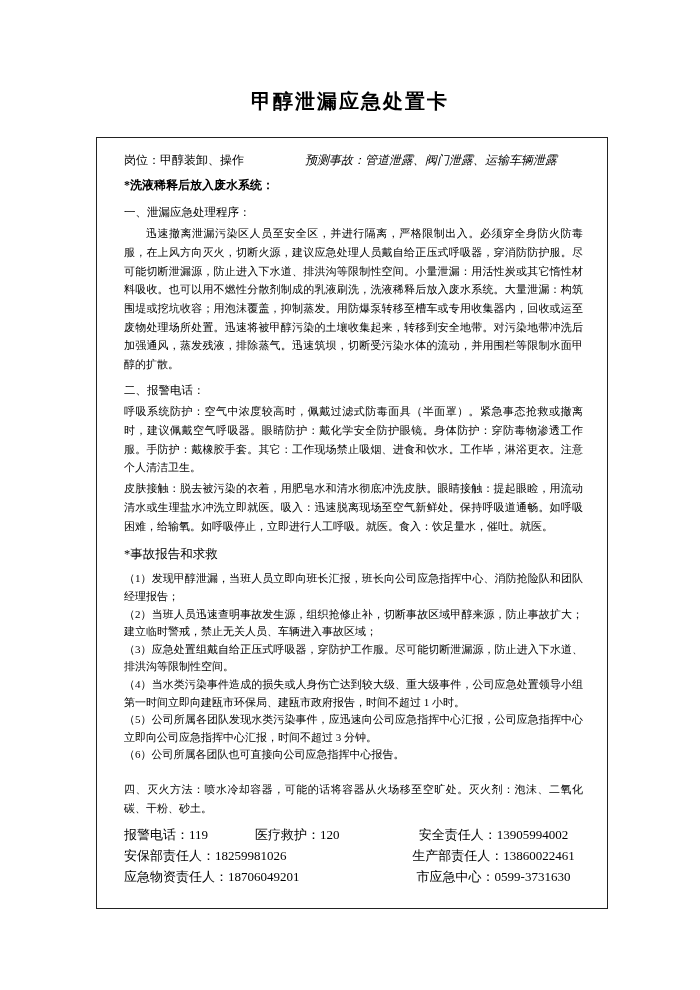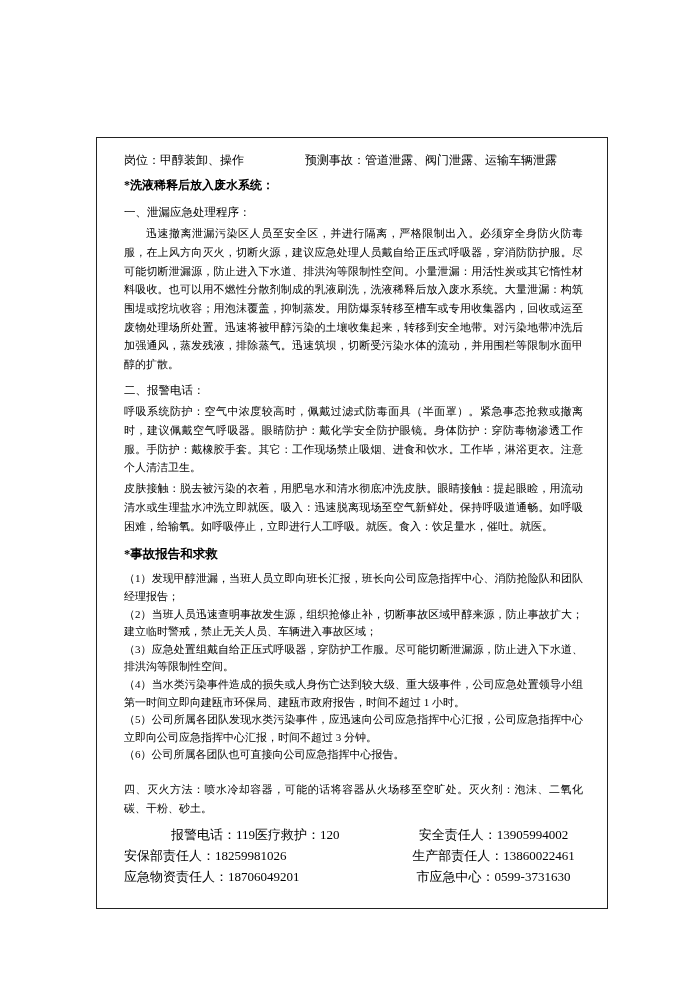--- a/index.html
+++ b/index.html
@@ -41,65 +41,66 @@
     font-size: 11px;
     line-height: 1.7;
   }
   .header-row {
     display: flex;
     font-size: 12px;
     line-height: 1.7;
     margin: 2px 0 4px 0;
   }
   .header-row .post { width: 181px; flex: 0 0 auto; }
-  .header-row .accidents { flex: 1 1 auto; }
+  .header-row .accidents { flex: 1 1 auto; font-style: italic; }
   .bold-heading {
     font-weight: bold;
     font-size: 12px;
     margin: 5px 0 7px 0;
   }
   .sec-title {
     font-size: 11.5px;
     margin: 7px 0 2px 0;
   }
   .body-p {
     font-size: 11px;
     line-height: 1.7;
     text-align: justify;
     margin: 1px 0 2px 0;
   }
   .indent { text-indent: 2em; }
   .report-heading {
-    font-weight: bold;
+    font-weight: normal;
     font-size: 12.5px;
     margin: 9px 0 5px 0;
   }
   .items p {
     font-size: 11px;
     line-height: 1.6;
     text-align: justify;
     margin: 0;
   }
   .fire { margin-top: 16px; }
   .contacts {
     margin-top: 8px;
     font-size: 13px;
     line-height: 1.6;
   }
   .c-row { display: flex; }
-  .c-row .w1 { width: 131px; flex: 0 0 auto; text-align: right; }
+  .c-row .w1 { width: 131px; flex: 0 0 auto; }
   .c-row .w2 { width: 149px; flex: 0 0 auto; }
   .c-row .wide { width: 280px; flex: 0 0 auto; }
   .c-row .rest { flex: 1 1 auto; text-align: center; }
 </style>
 </head>
 <body>
 
 <div class="page">
 
+  <h1 class="doc-title">甲醇泄漏应急处置卡</h1>
 
   <div class="card">
 
     <div class="header-row">
       <span class="post">岗位：甲醇装卸、操作</span>
       <span class="accidents">预测事故：管道泄露、阀门泄露、运输车辆泄露</span>
     </div>
 
     <div class="bold-heading">*洗液稀释后放入废水系统：</div>
 

